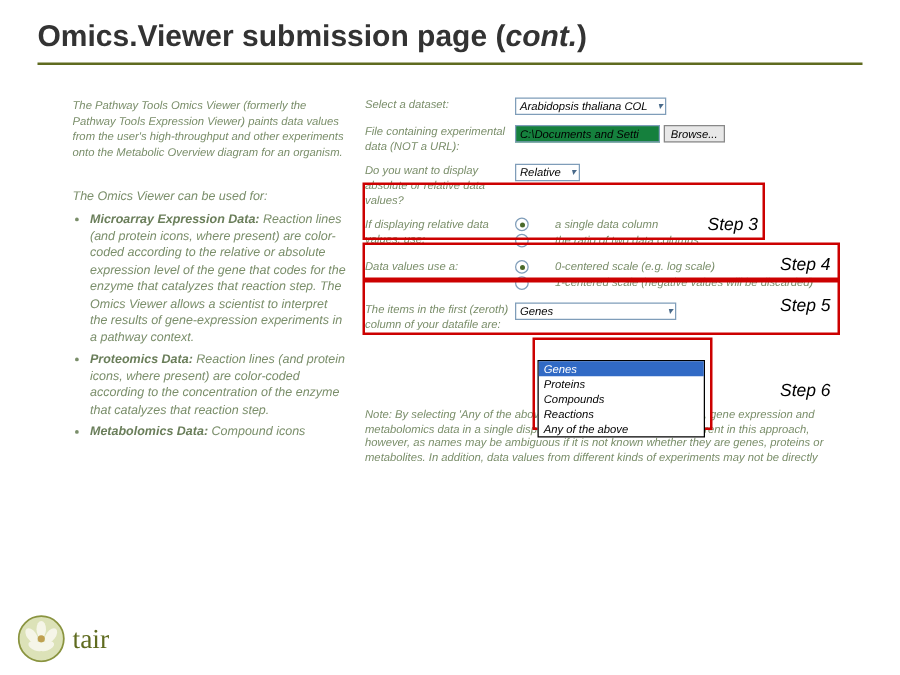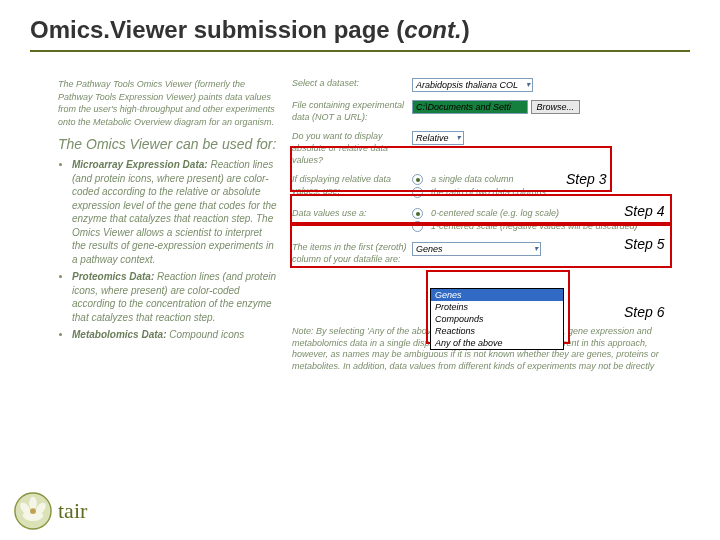--- a/index.html
+++ b/index.html
@@ -39,23 +39,23 @@
     width: 220px;
     flex-shrink: 0;
   }
   .intro-text {
     font-size: 9px;
     color: #7a8e6a;
     line-height: 1.4;
     filter: blur(0.4px);
   }
   .subhead {
-    font-size: 14px;
-    color: #7a8e6a;
-    margin-top: 8px;
+    font-size: 10px;
+    color: #7a8e6a;
+    margin-top: 24px;
     filter: blur(0.4px);
   }
   .bullets {
     margin: 6px 0 0 0;
     padding-left: 14px;
   }
   .bullets li {
     font-size: 10px;
     color: #7a8e6a;
     line-height: 1.35;
@@ -120,21 +120,21 @@
     border: 1px solid #888;
     background: #e8e8e8;
     font-size: 9px;
     padding: 1px 5px;
     color: #000;
     filter: none;
   }
   .radio-opt {
     display: flex;
     align-items: flex-start;
-    gap: 8px;
+    gap: 21px;
     font-size: 9px;
     color: #7a8e6a;
     margin-bottom: 2px;
     filter: blur(0.4px);
   }
   .radio-dot {
     width: 9px;
     height: 9px;
     border: 1px solid #7f9db9;
     border-radius: 50%;

